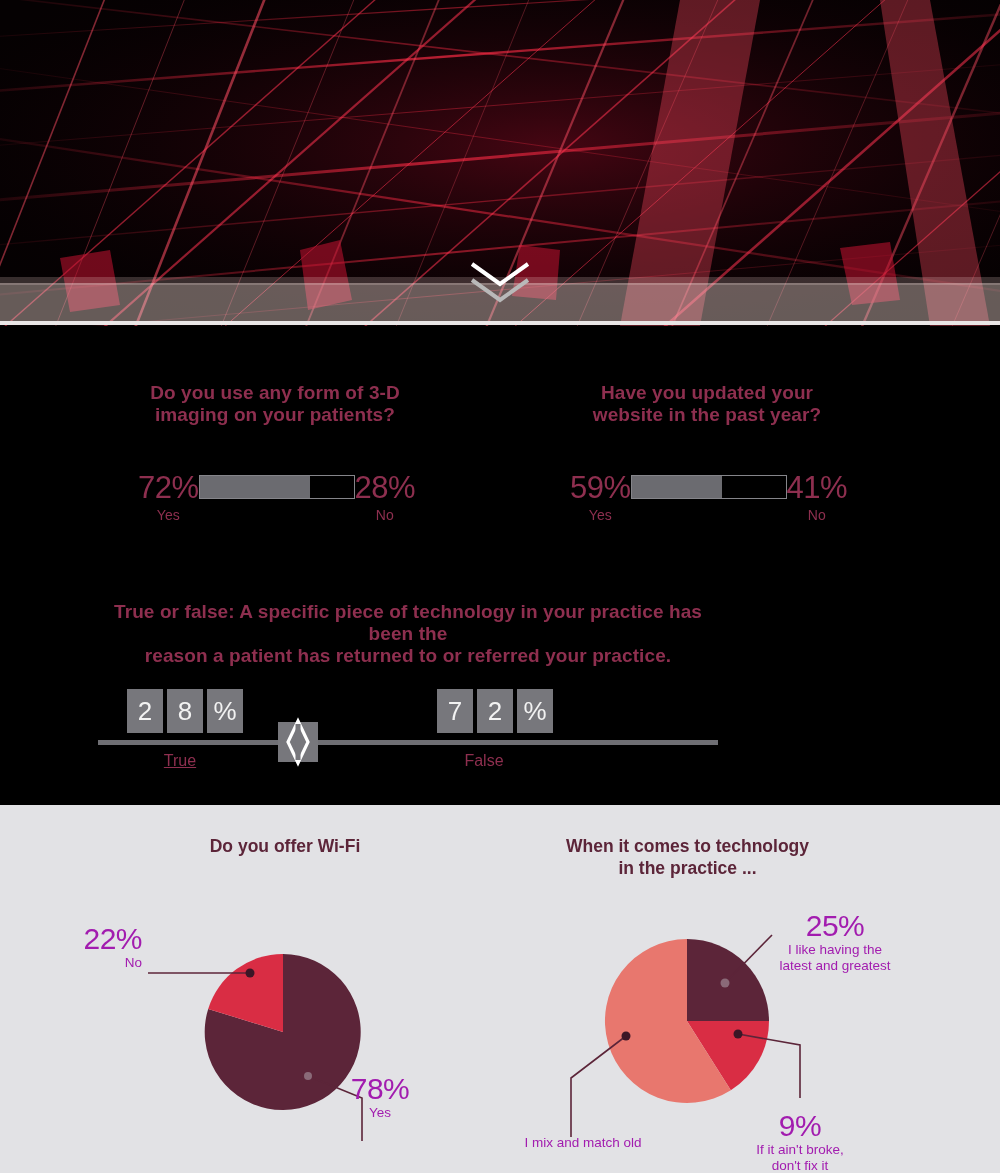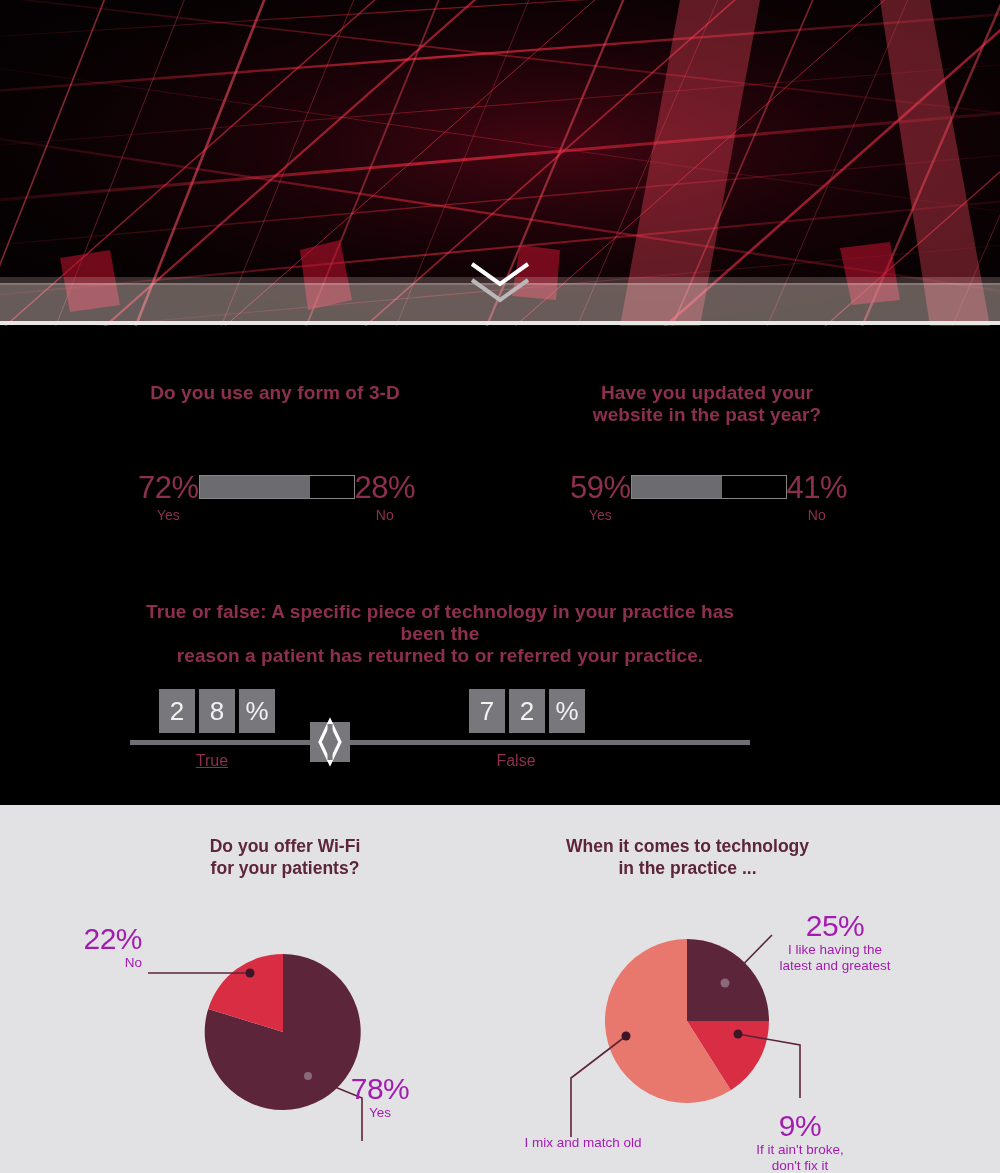--- a/index.html
+++ b/index.html
@@ -112,21 +112,21 @@
     margin: 3px 0 0 0;
     position: relative;
   }
   .bar-fill {
     position: absolute;
     left: 0; top: 0; bottom: 0;
     background: #6b6b70;
   }
 
   
-  #tf-block { position: absolute; left: 0; top: 275px; width: 816px; margin-left: 32px; }
+  #tf-block { position: absolute; left: 0; top: 275px; width: 816px; }
   #tf-title { width: 620px; margin: 0 auto; }
   .tf-stage {
     position: relative;
     width: 620px;
     height: 95px;
     margin: 22px auto 0;
   }
   .tf-line {
     position: absolute;
     left: 0;
@@ -277,20 +277,21 @@
     <polyline points="6,6 34,26 62,6" fill="none" stroke="#ffffff" stroke-width="4"></polyline>
     <polyline points="6,22 34,42 62,22" fill="none" stroke="#b9b9b9" stroke-width="4"></polyline>
   </svg>
 </div>
 
 <div id="dark">
 
   <div class="bar-block" style="left:60px; top:56px; width:430px;">
     <div class="q-title">
       <div>Do you use any form of 3-D</div>
+      <div>imaging on your patients?</div>
     </div>
     <div class="bar-row" style="left:78px; top:62px;">
       <div class="bar-side left">
         <div class="bar-pct">72%</div>
         <div class="bar-sub">Yes</div>
       </div>
       <div class="bar-track">
         <div class="bar-fill" style="width:72%"></div>
       </div>
       <div class="bar-side right">
@@ -351,21 +352,20 @@
       </div>
     </div>
   </div>
 </div>
 
 <div id="light">
 
   <div class="pie-wrap" style="left:80px; top:30px; width:410px; height:330px;">
     <div class="p-title" style="width:410px;">
       <div>Do you offer Wi-Fi</div>
-      <div>for your patients?</div>
     </div>
 
     <svg width="410" height="260" viewBox="0 0 410 260" style="position:absolute;left:0;top:58px;">
 
       <path d="M203,139 L203,61 A78,78 0 1 1 128.2,115.9 Z" fill="#5c2539"></path>
 
       <path d="M203,139 L128.2,115.9 A78,78 0 0 1 203,61 Z" fill="#d92d44"></path>
 
       <line x1="68" y1="80" x2="168" y2="80" stroke="#5c2539" stroke-width="1.6"></line>
       <circle cx="170" cy="80" r="4.5" fill="#3b1626"></circle>

